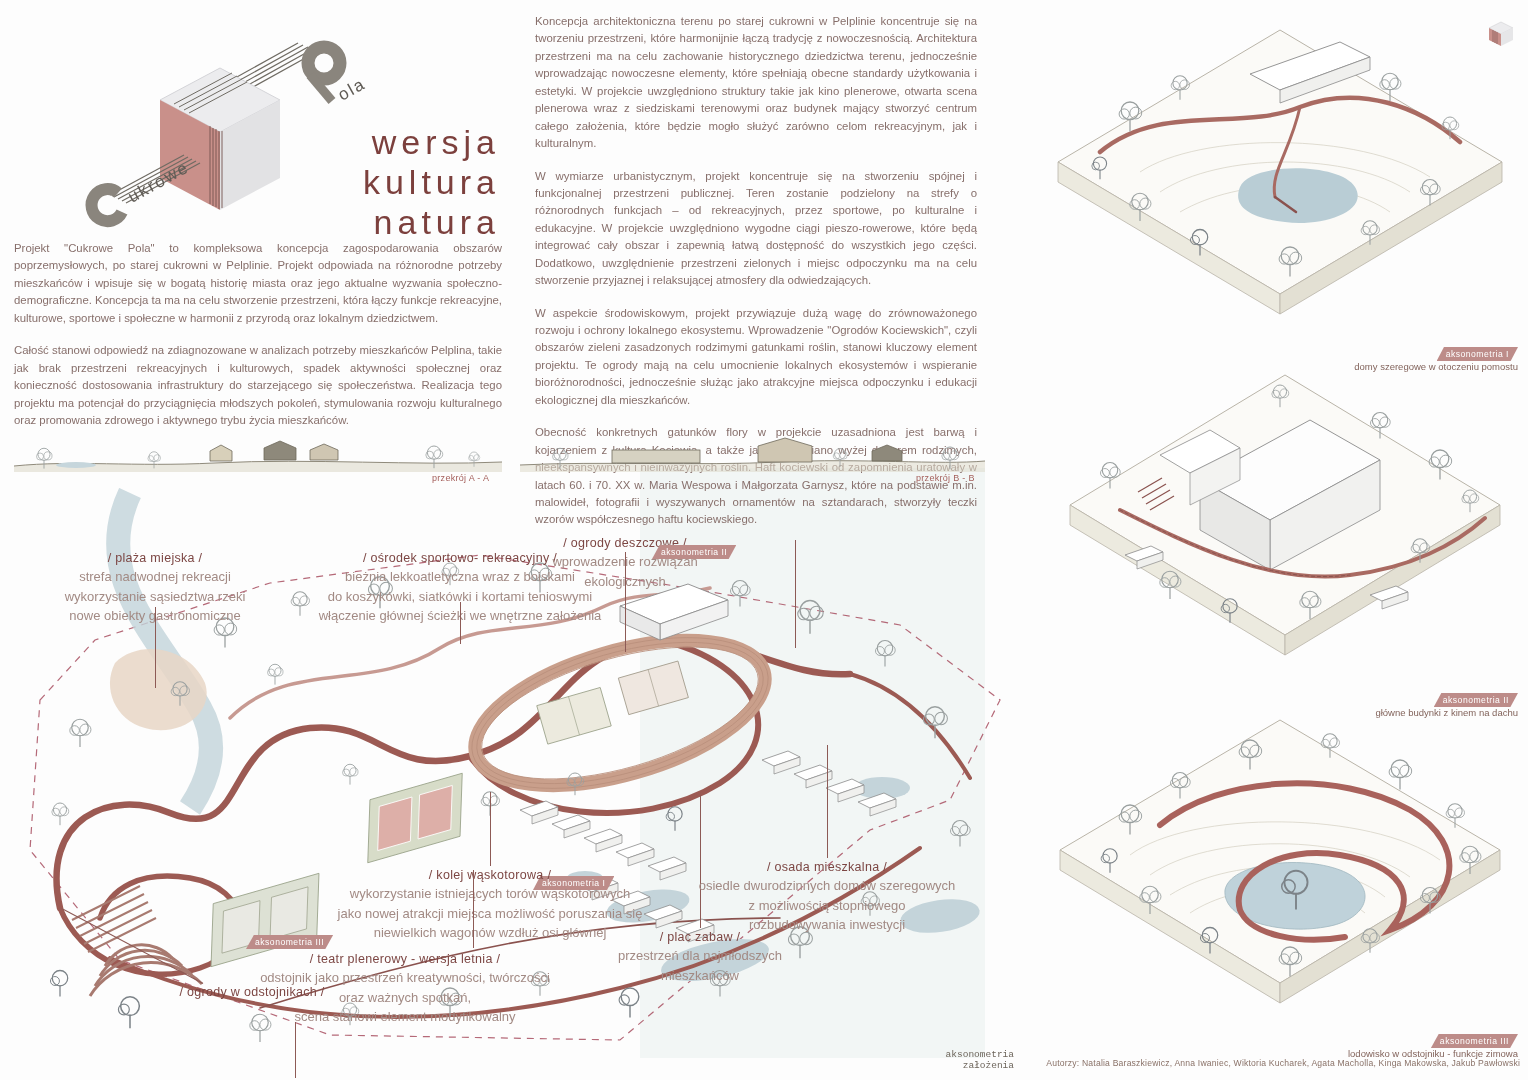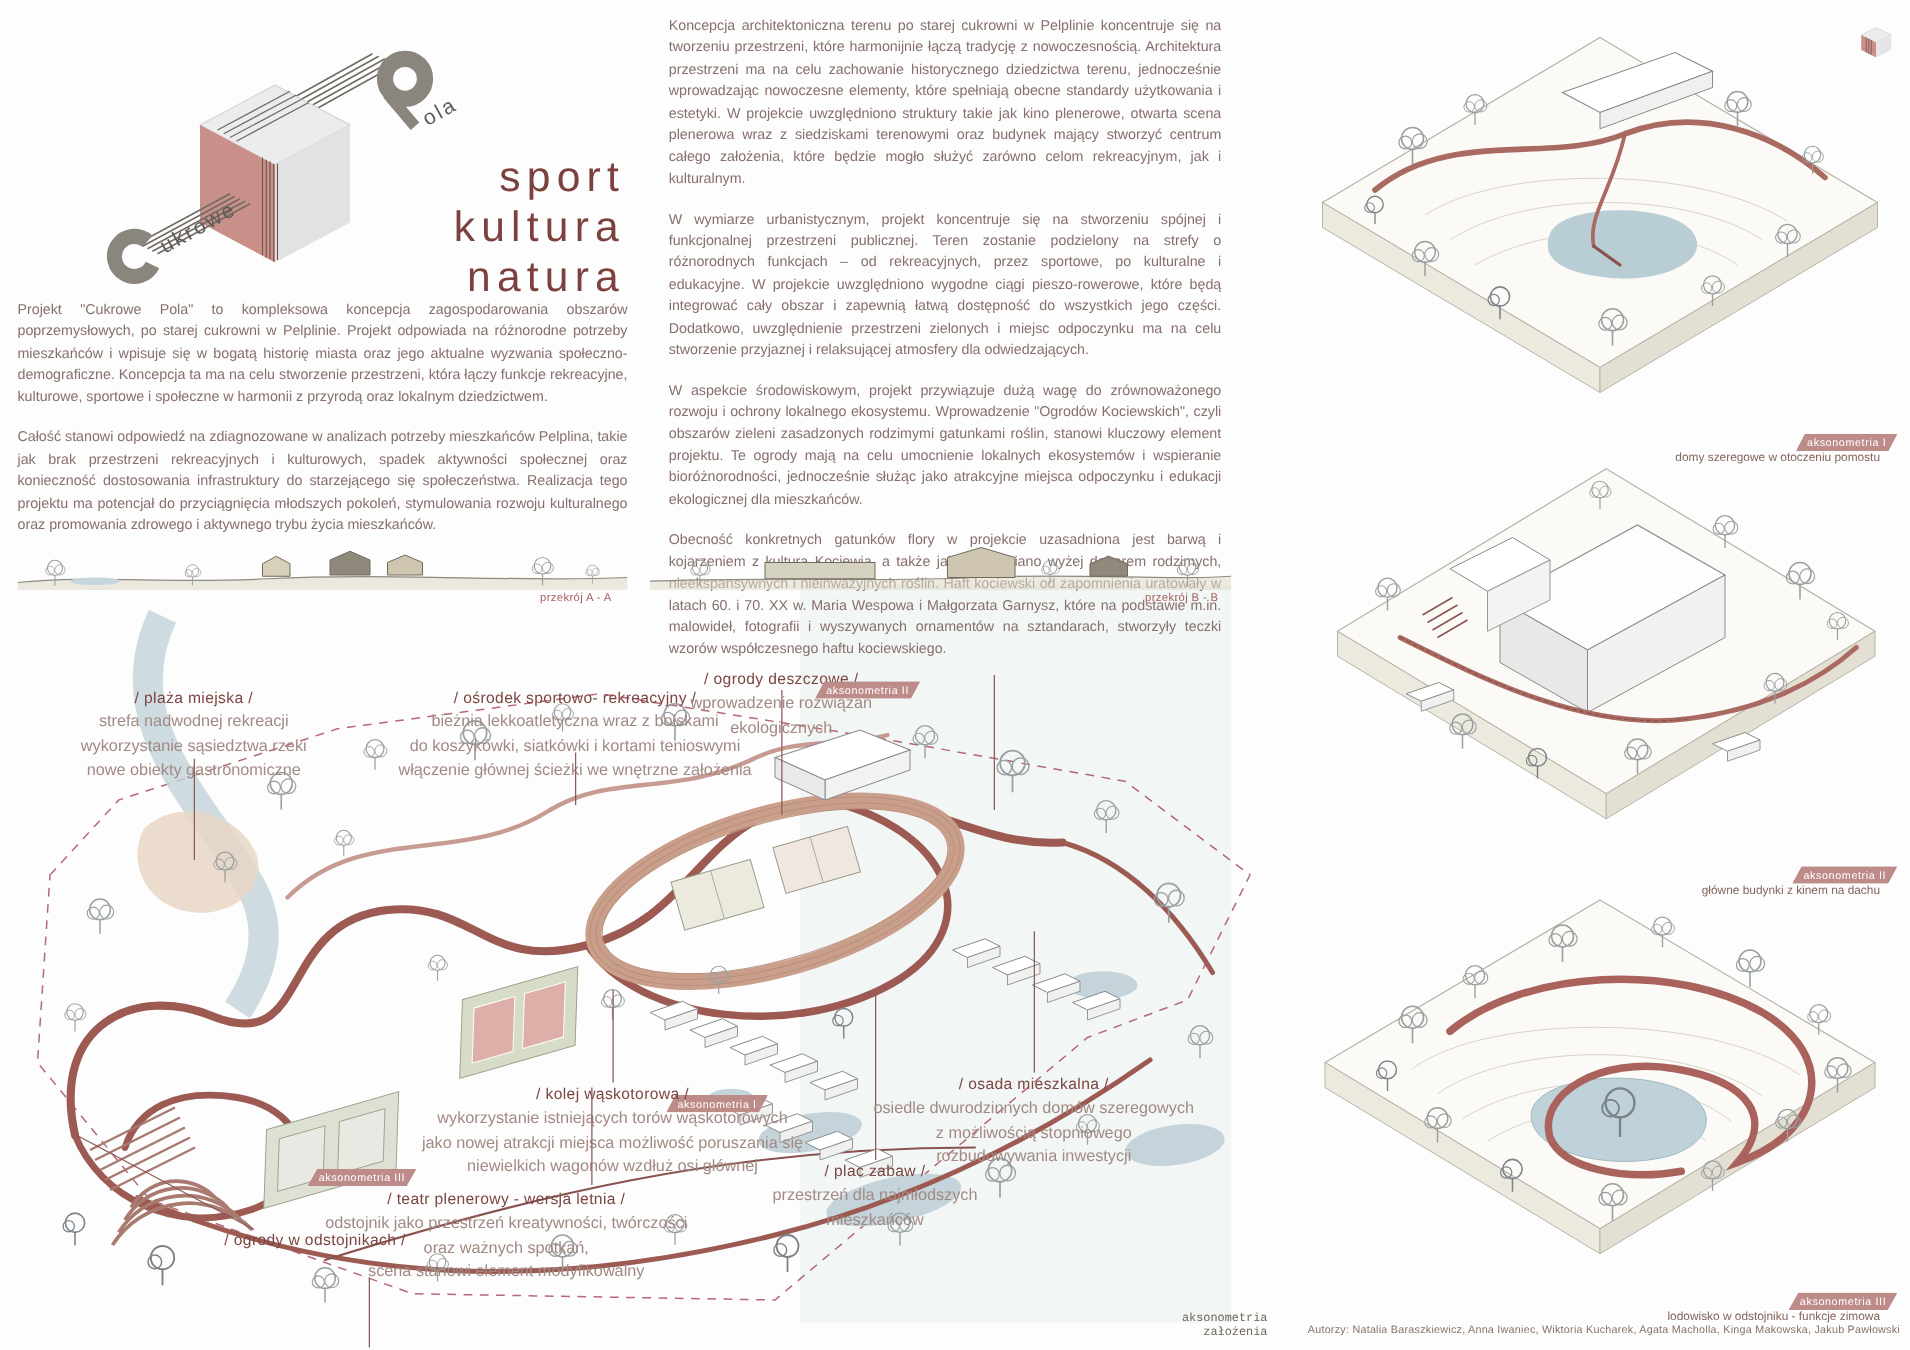--- a/index.html
+++ b/index.html
@@ -16,21 +16,21 @@
   .ann-t{font-size:12.5px;color:#7c4643;letter-spacing:.3px;}
   .ann-s{font-size:13px;color:#a28a84;line-height:1.5;margin-top:2px;}
   .leader{position:absolute;width:1px;background:#8d5a55;}
   .leader.diag{height:1px;transform-origin:0 0;}
   .badge{position:absolute;background:#bd8c89;color:#fff;font-size:8.6px;letter-spacing:.5px;
          padding:2px 9px;clip-path:polygon(9% 0,100% 0,91% 100%,0 100%);white-space:nowrap;}
   .badge.rt{transform:none;}
   
   .seclab{position:absolute;font-size:9px;color:#a5605c;letter-spacing:.3px;}
   
-  .cap{position:absolute;right:24px;text-align:right;font-size:9.5px;color:#83645c;}
+  .cap{position:absolute;right:10px;text-align:right;font-size:9.5px;color:#83645c;}
   .capbadge{position:absolute;right:10px;}
   .foot{position:absolute;font-size:9.5px;color:#6d655b;}
   .credits{position:absolute;right:8px;font-size:8.6px;color:#8a7268;letter-spacing:.2px;}
   svg{display:block;}
 </style>
 </head>
 <body>
 
 <div class="page">
 
@@ -108,21 +108,21 @@
     <polygon points="3,8 15,14 15,26 3,20" fill="#c9908a"></polygon>
     <polygon points="27,8 15,14 15,26 27,20" fill="#e6e6e8"></polygon>
     <g stroke="#75524e" stroke-width="0.6">
         <line x1="7" y1="10" x2="7" y2="22"></line>
         <line x1="9" y1="11" x2="9" y2="23"></line>
         <line x1="11" y1="12" x2="11" y2="24"></line>
       </g>
   </svg>
 
   <div class="title" style="left:210px;top:122px;width:290px;">
-    <div>sport</div>
+    <div>wersja</div>
     <div>kultura</div>
     <div>natura</div>
   </div>
 
   <div class="para" style="left:14px;top:240px;width:488px;">
     <p>Projekt "Cukrowe Pola" to kompleksowa koncepcja zagospodarowania obszarów poprzemysłowych, po starej cukrowni w Pelplinie. Projekt odpowiada na różnorodne potrzeby mieszkańców i wpisuje się w bogatą historię miasta oraz jego aktualne wyzwania społeczno-demograficzne. Koncepcja ta ma na celu stworzenie przestrzeni, która łączy funkcje rekreacyjne, kulturowe, sportowe i społeczne w harmonii z przyrodą oraz lokalnym dziedzictwem.</p>
     <p>Całość stanowi odpowiedź na zdiagnozowane w analizach potrzeby mieszkańców Pelplina, takie jak brak przestrzeni rekreacyjnych i kulturowych, spadek aktywności społecznej oraz konieczność dostosowania infrastruktury do starzejącego się społeczeństwa. Realizacja tego projektu ma potencjał do przyciągnięcia młodszych pokoleń, stymulowania rozwoju kulturalnego oraz promowania zdrowego i aktywnego trybu życia mieszkańców.</p>
   </div>
 
   <div class="para" style="left:535px;top:13px;width:442px;">

